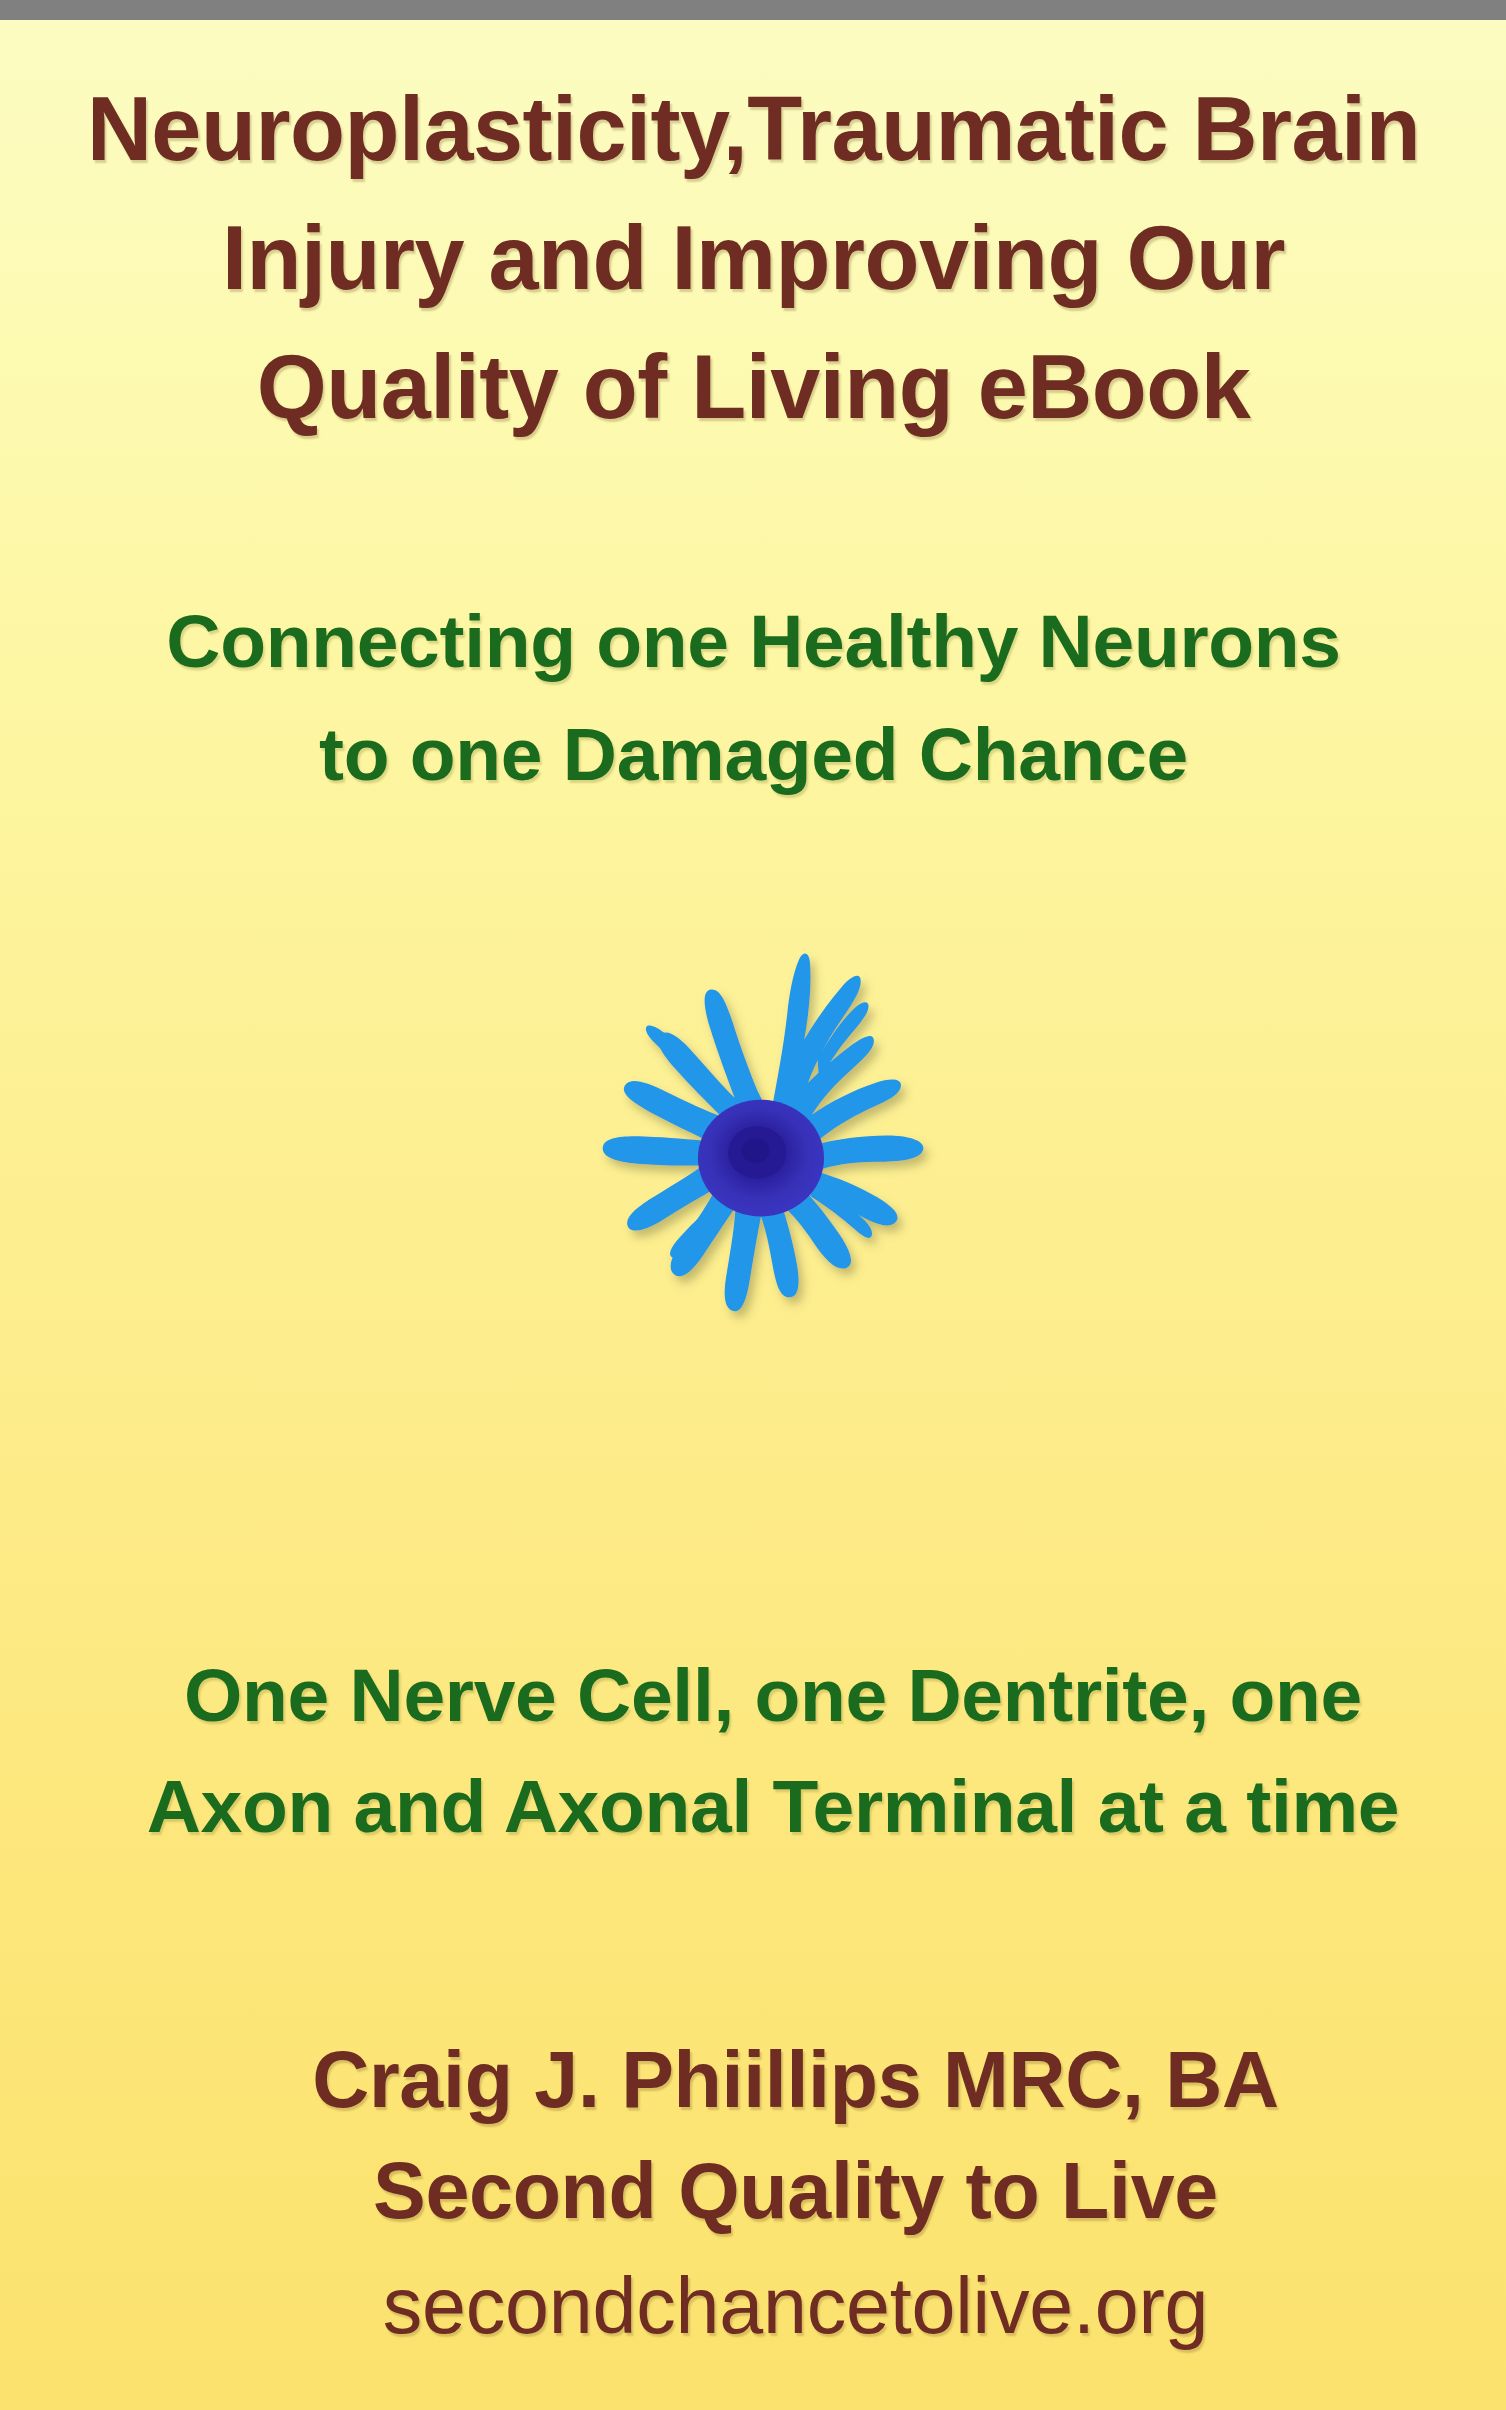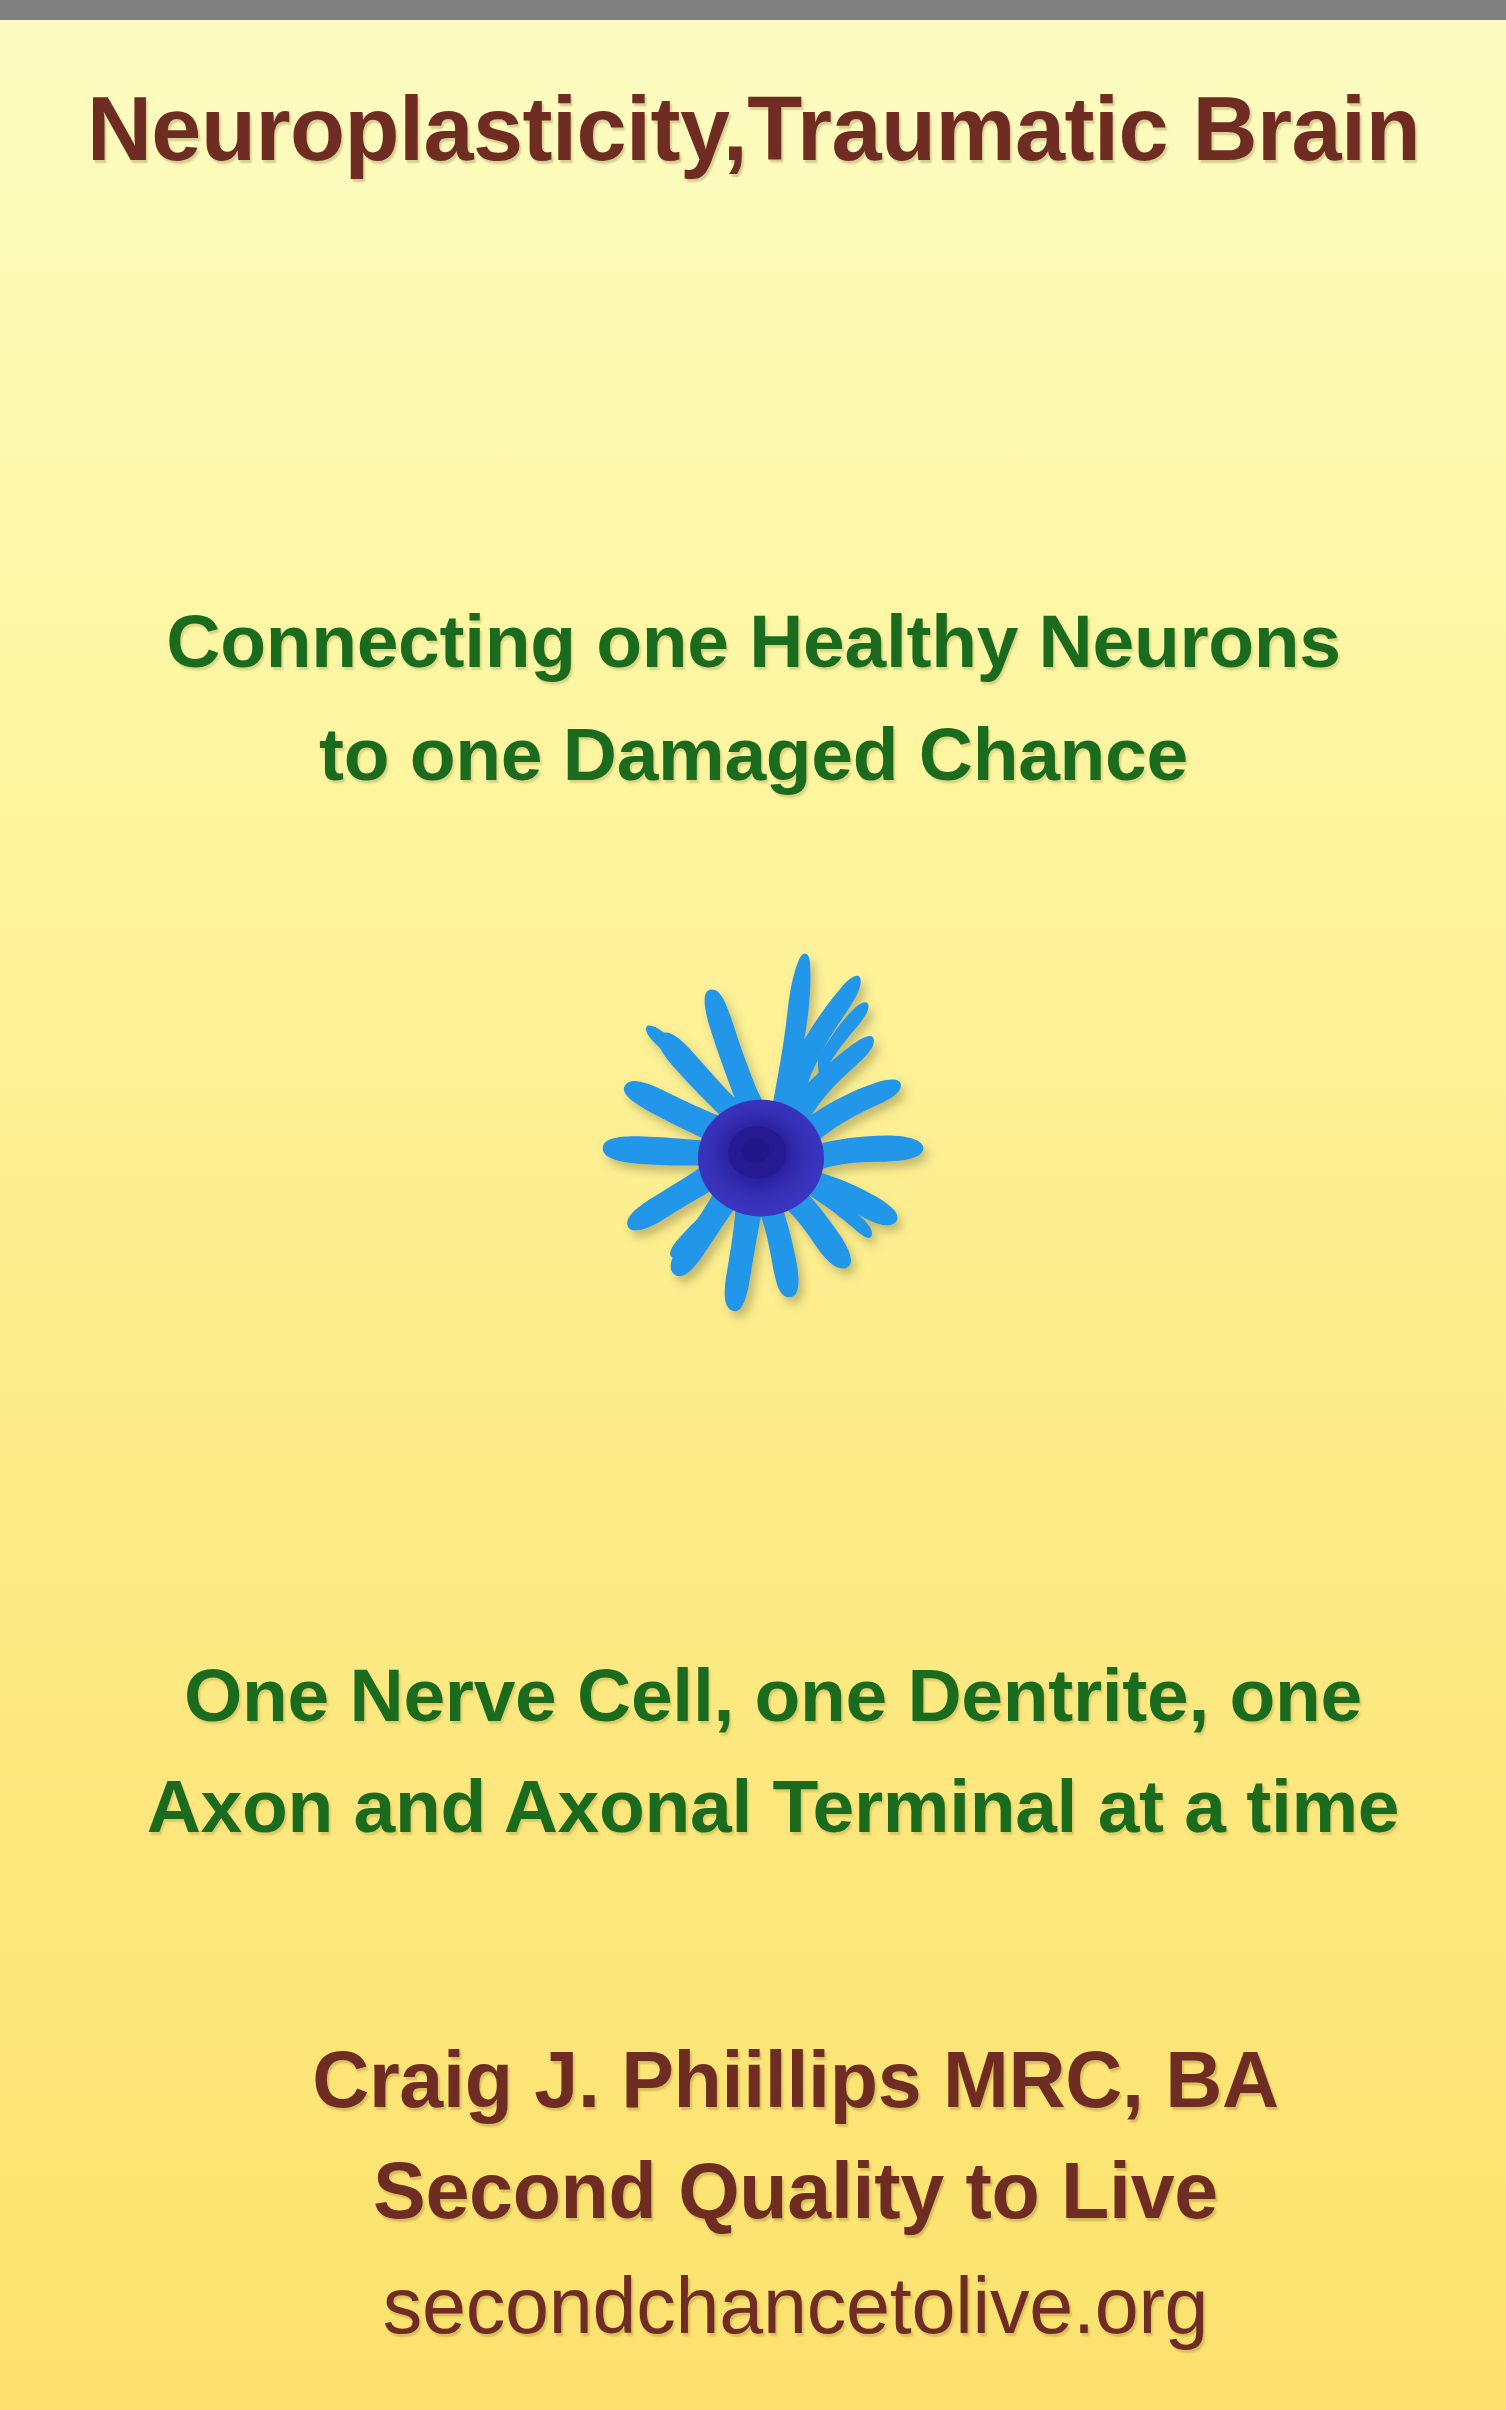--- a/index.html
+++ b/index.html
@@ -121,20 +121,22 @@
     white-space: nowrap;
   }
 </style>
 </head>
 <body>
 
 <div id="cover">
 
   <div class="title-block">
     <div class="title-line">Neuroplasticity,Traumatic Brain</div>
+    <div class="title-line">Injury and Improving Our</div>
+    <div class="title-line">Quality of Living eBook</div>
   </div>
 
   <div class="subtitle-block">
     <div class="subtitle-line">Connecting one Healthy Neurons</div>
     <div class="subtitle-line">to one Damaged Chance</div>
   </div>
 
   <div class="neuron-wrap">
     <svg viewBox="0 0 560 620" xmlns="http://www.w3.org/2000/svg" aria-hidden="true">
       <defs>

